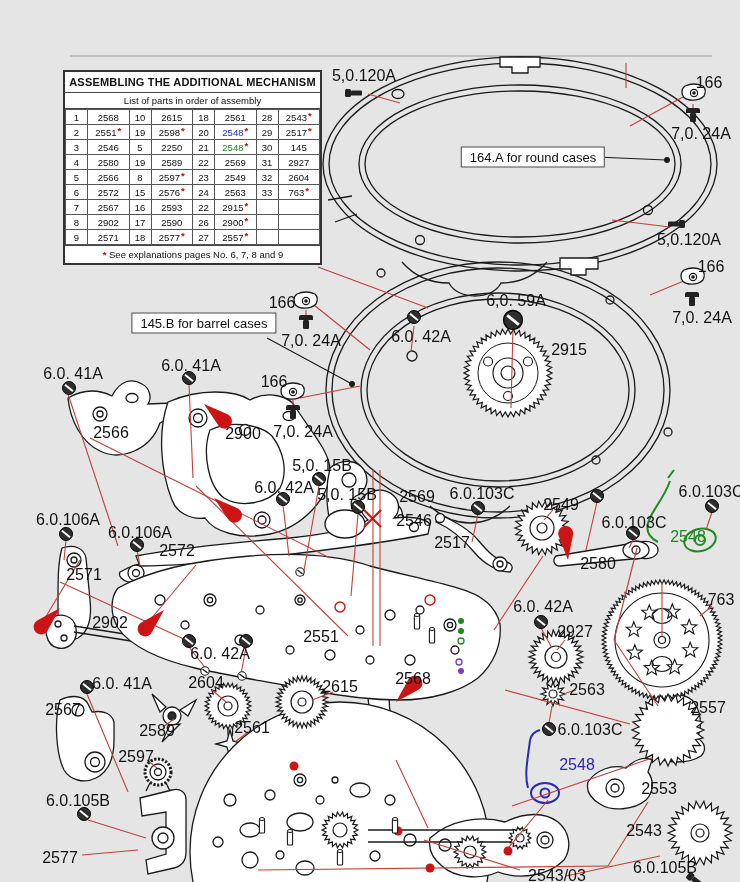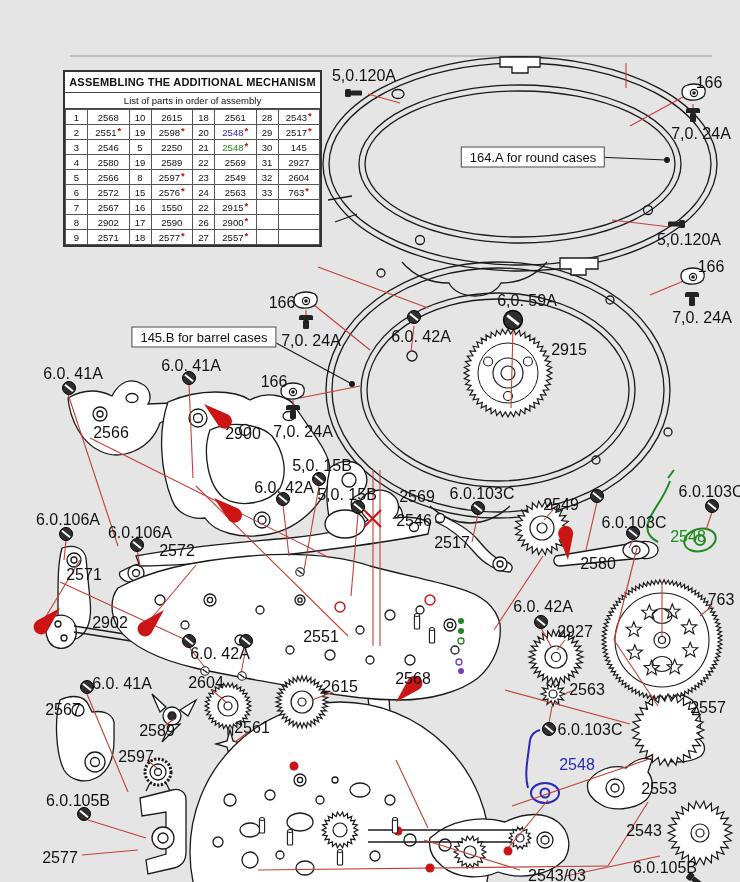--- a/index.html
+++ b/index.html
@@ -513,21 +513,21 @@
             <td><span class="">2576</span><span class="star">*</span></td>
             <td class="idx">24</td>
             <td><span class="">2563</span></td>
             <td class="idx">33</td>
             <td><span class="">763</span><span class="star">*</span></td>
           </tr>
           <tr>
             <td class="idx">7</td>
             <td><span class="">2567</span></td>
             <td class="idx">16</td>
-            <td><span class="">1550</span></td>
+            <td><span class="">2593</span></td>
             <td class="idx">22</td>
             <td><span class="">2915</span><span class="star">*</span></td>
             <td class="idx"></td>
             <td></td>
           </tr>
           <tr>
             <td class="idx">8</td>
             <td><span class="">2902</span></td>
             <td class="idx">17</td>
             <td><span class="">2590</span></td>
@@ -541,32 +541,33 @@
             <td><span class="">2571</span></td>
             <td class="idx">18</td>
             <td><span class="">2577</span><span class="star">*</span></td>
             <td class="idx">27</td>
             <td><span class="">2557</span><span class="star">*</span></td>
             <td class="idx"></td>
             <td></td>
           </tr>
         </tbody>
       </table>
+    <div class="tfoot" id="tfoot"><span class="star" style="top:0">*</span> See explanations pages No. 6, 7, 8 and 9</div>
   </div>
 
   <div id="labels">
       <div class="plabel" style="left: 364px; top: 76px;">5,0.120A</div>
       <div class="plabel" style="left: 709px; top: 83px;">166</div>
       <div class="plabel" style="left: 701px; top: 134px;">7,0. 24A</div>
       <div class="plabel" style="left: 689px; top: 240px;">5,0.120A</div>
       <div class="plabel" style="left: 711px; top: 267px;">166</div>
       <div class="plabel" style="left: 702px; top: 318px;">7,0. 24A</div>
       <div class="plabel" style="left: 282px; top: 303px;">166</div>
       <div class="plabel" style="left: 311px; top: 341px;">7,0. 24A</div>
-      <div class="plabel" style="left: 516px; top: 301px; margin-left: 11px;">6,0. 59A</div>
+      <div class="plabel" style="left: 516px; top: 301px;">6,0. 59A</div>
       <div class="plabel" style="left: 421px; top: 337px;">6.0. 42A</div>
       <div class="plabel" style="left: 569px; top: 350px;">2915</div>
       <div class="plabel" style="left: 274px; top: 382px;">166</div>
       <div class="plabel" style="left: 303px; top: 432px;">7,0. 24A</div>
       <div class="plabel" style="left: 73px; top: 374px;">6.0. 41A</div>
       <div class="plabel" style="left: 191px; top: 366px;">6.0. 41A</div>
       <div class="plabel" style="left: 111px; top: 433px;">2566</div>
       <div class="plabel" style="left: 243px; top: 434px;">2900</div>
       <div class="plabel" style="left: 322px; top: 466px;">5,0. 15B</div>
       <div class="plabel" style="left: 284px; top: 488px;">6.0. 42A</div>
@@ -604,15 +605,15 @@
       <div class="plabel blue" style="left: 577px; top: 765px;">2548</div>
       <div class="plabel" style="left: 659px; top: 789px;">2553</div>
       <div class="plabel" style="left: 78px; top: 801px;">6.0.105B</div>
       <div class="plabel" style="left: 644px; top: 831px;">2543</div>
       <div class="plabel" style="left: 665px; top: 868px;">6.0.105B</div>
       <div class="plabel" style="left: 60px; top: 858px;">2577</div>
       <div class="plabel" style="left: 557px; top: 876px; text-align: center;">2543/03</div>
     </div>
   <div id="boxes">
       <div class="pbox" style="left: 533px; top: 157px;">164.A for round cases</div>
-      <div class="pbox" style="left: 204px; top: 337px; text-align: center;">145.B for barrel cases</div>
+      <div class="pbox" style="left: 204px; top: 323px; text-align: center;">145.B for barrel cases</div>
     </div>
 </div>
 
 </body></html>

